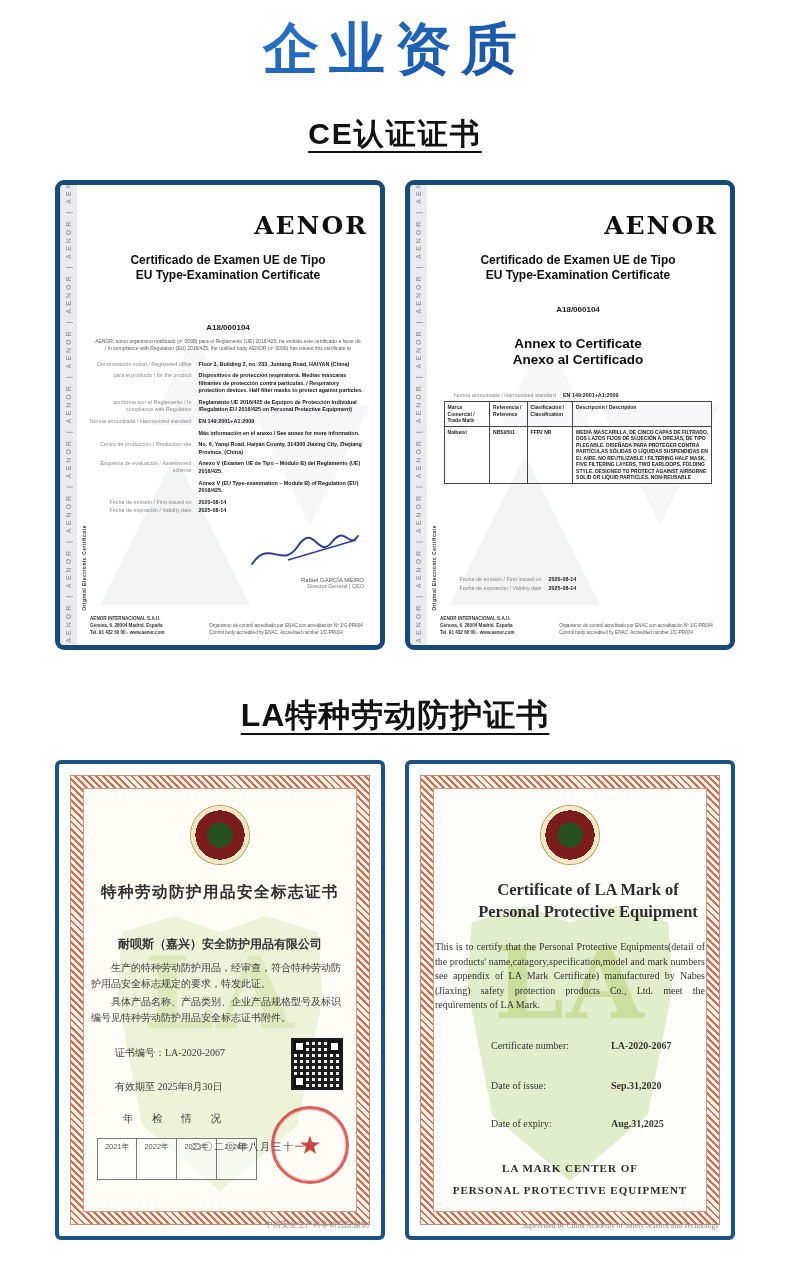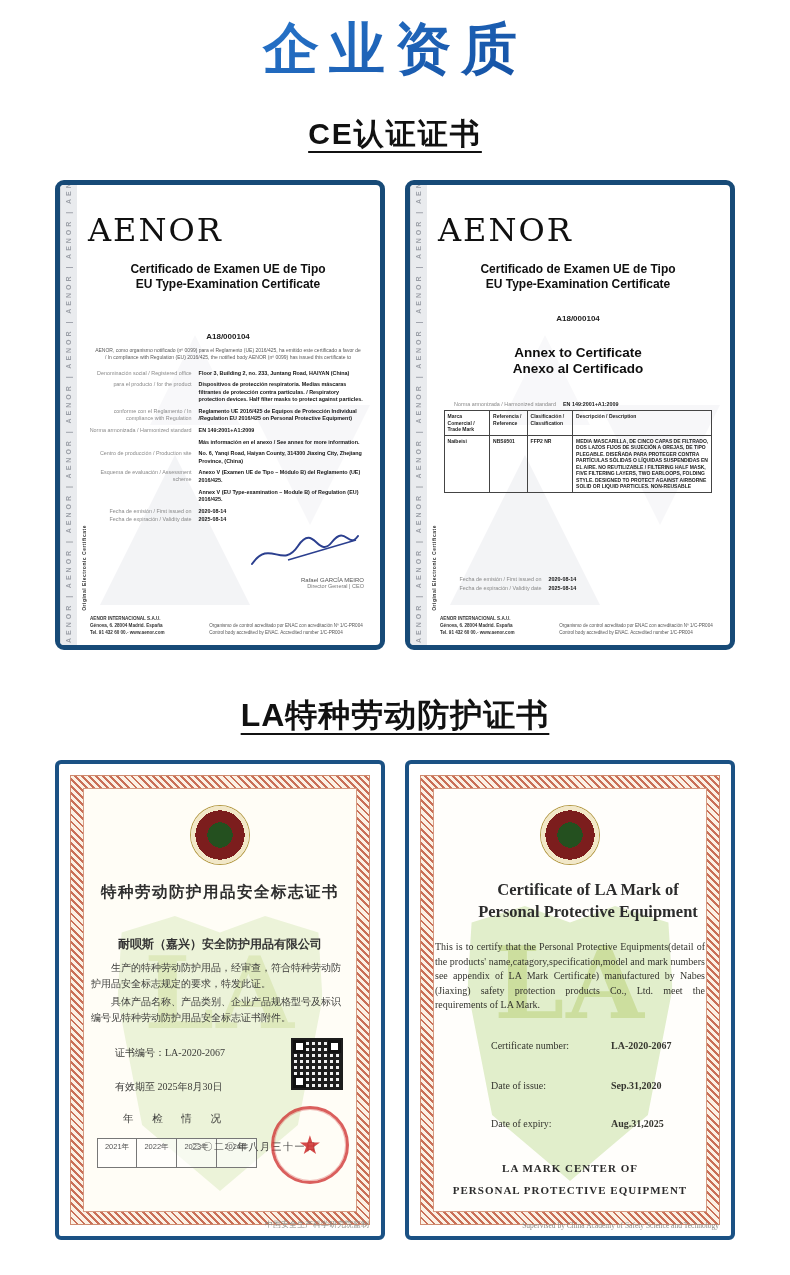--- a/index.html
+++ b/index.html
@@ -32,22 +32,22 @@
   .aenor-strip { position:absolute; top:0; bottom:0; left:0; width:17px;
     background:#e9ebee; border-right:1px solid #d4d7db;
     writing-mode:vertical-rl; transform:rotate(180deg);
     font-size:7px; font-weight:700; letter-spacing:3px; color:#9a9ea6;
     text-align:center; padding:2px 4px; white-space:nowrap; overflow:hidden; }
   .aenor-tri { position:absolute; background:#f3f4f6; z-index:0; }
   .t1 { width:150px; height:150px; left:40px; bottom:40px; clip-path:polygon(0 100%,50% 0,100% 100%); }
   .t2 { width:120px; height:120px; right:10px; bottom:120px; clip-path:polygon(0 0,100% 0,50% 100%); opacity:.7; }
   .t3 { width:90px; height:90px; left:90px; top:150px; clip-path:polygon(0 100%,50% 0,100% 100%); opacity:.6; }
   .aenor-body { position:relative; height:100%; padding:14px 12px 8px 28px; z-index:1; }
-  .aenor-logo { text-align:left; font-family:"DejaVu Serif", serif; font-weight:400;
-    font-size:32px; letter-spacing:2px; color:#101010; margin-top:12px; }
+  .aenor-logo { text-align:right; font-family:"DejaVu Serif", serif; font-weight:700;
+    font-size:25px; letter-spacing:2px; color:#101010; margin-top:12px; }
   .aenor-sub { text-align:center; font-weight:700; font-size:12px; line-height:1.25;
     color:#101010; margin-top:13px; }
   .aenor-number { text-align:center; font-weight:700; font-size:8px; }
   .cert-main .aenor-number { margin-top:40px; }
   .annex-cert .aenor-number { margin-top:22px; }
   .aenor-intro { text-align:center; font-size:5px; color:#5a5a5a; line-height:1.45;
     margin:6px 6px 0; }
   .aenor-company { text-align:center; font-weight:700; font-size:13.5px; line-height:1.1;
     color:#0d0d0d; margin-top:3px; }
   .aenor-fields { margin-top:8px; }
@@ -121,21 +121,21 @@
   .cn-para { left:8px; right:8px; font-family:"Liberation Serif", serif; font-size:10px;
     line-height:1.55; color:#40403e; text-indent:2em; }
   .cn-p1 { top:172px; }
   .cn-p2 { top:206px; }
   .cn-line { font-family:"Liberation Serif", serif; font-size:10px; color:#3c3c3a; }
   .cn-certno { top:258px; left:32px; }
   .cn-valid { top:292px; left:32px; }
   .cn-annual { top:324px; left:40px; font-family:"Liberation Serif", serif; font-size:10.5px;
     letter-spacing:8px; color:#3c3c3a; }
   .cn-years { top:350px; left:14px; display:flex; }
-  .cn-years div { width:40px; height:30px; border:1px solid #777; border-left:none;
+  .cn-years div { width:40px; height:42px; border:1px solid #777; border-left:none;
     font-size:7.5px; color:#555; text-align:center; padding-top:3px; background:rgba(255,255,255,.6); }
   .cn-years div:first-child { border-left:1px solid #777; }
   .cn-sealdate { top:352px; left:108px; right:0; font-family:"Liberation Serif", serif;
     font-size:10px; letter-spacing:1.5px; color:#3c3c3a; }
   .red-seal { top:318px; right:8px; width:78px; height:78px; border-radius:50%;
     border:3px solid rgba(206,42,42,.75);
     box-shadow:inset 0 0 0 1px rgba(206,42,42,.3);
     display:flex; align-items:center; justify-content:center; z-index:3; }
   .red-seal span { color:rgba(206,42,42,.85); font-size:26px; }
   .qr { top:250px; right:14px; width:52px; height:52px; background-color:#f5f5f5;

